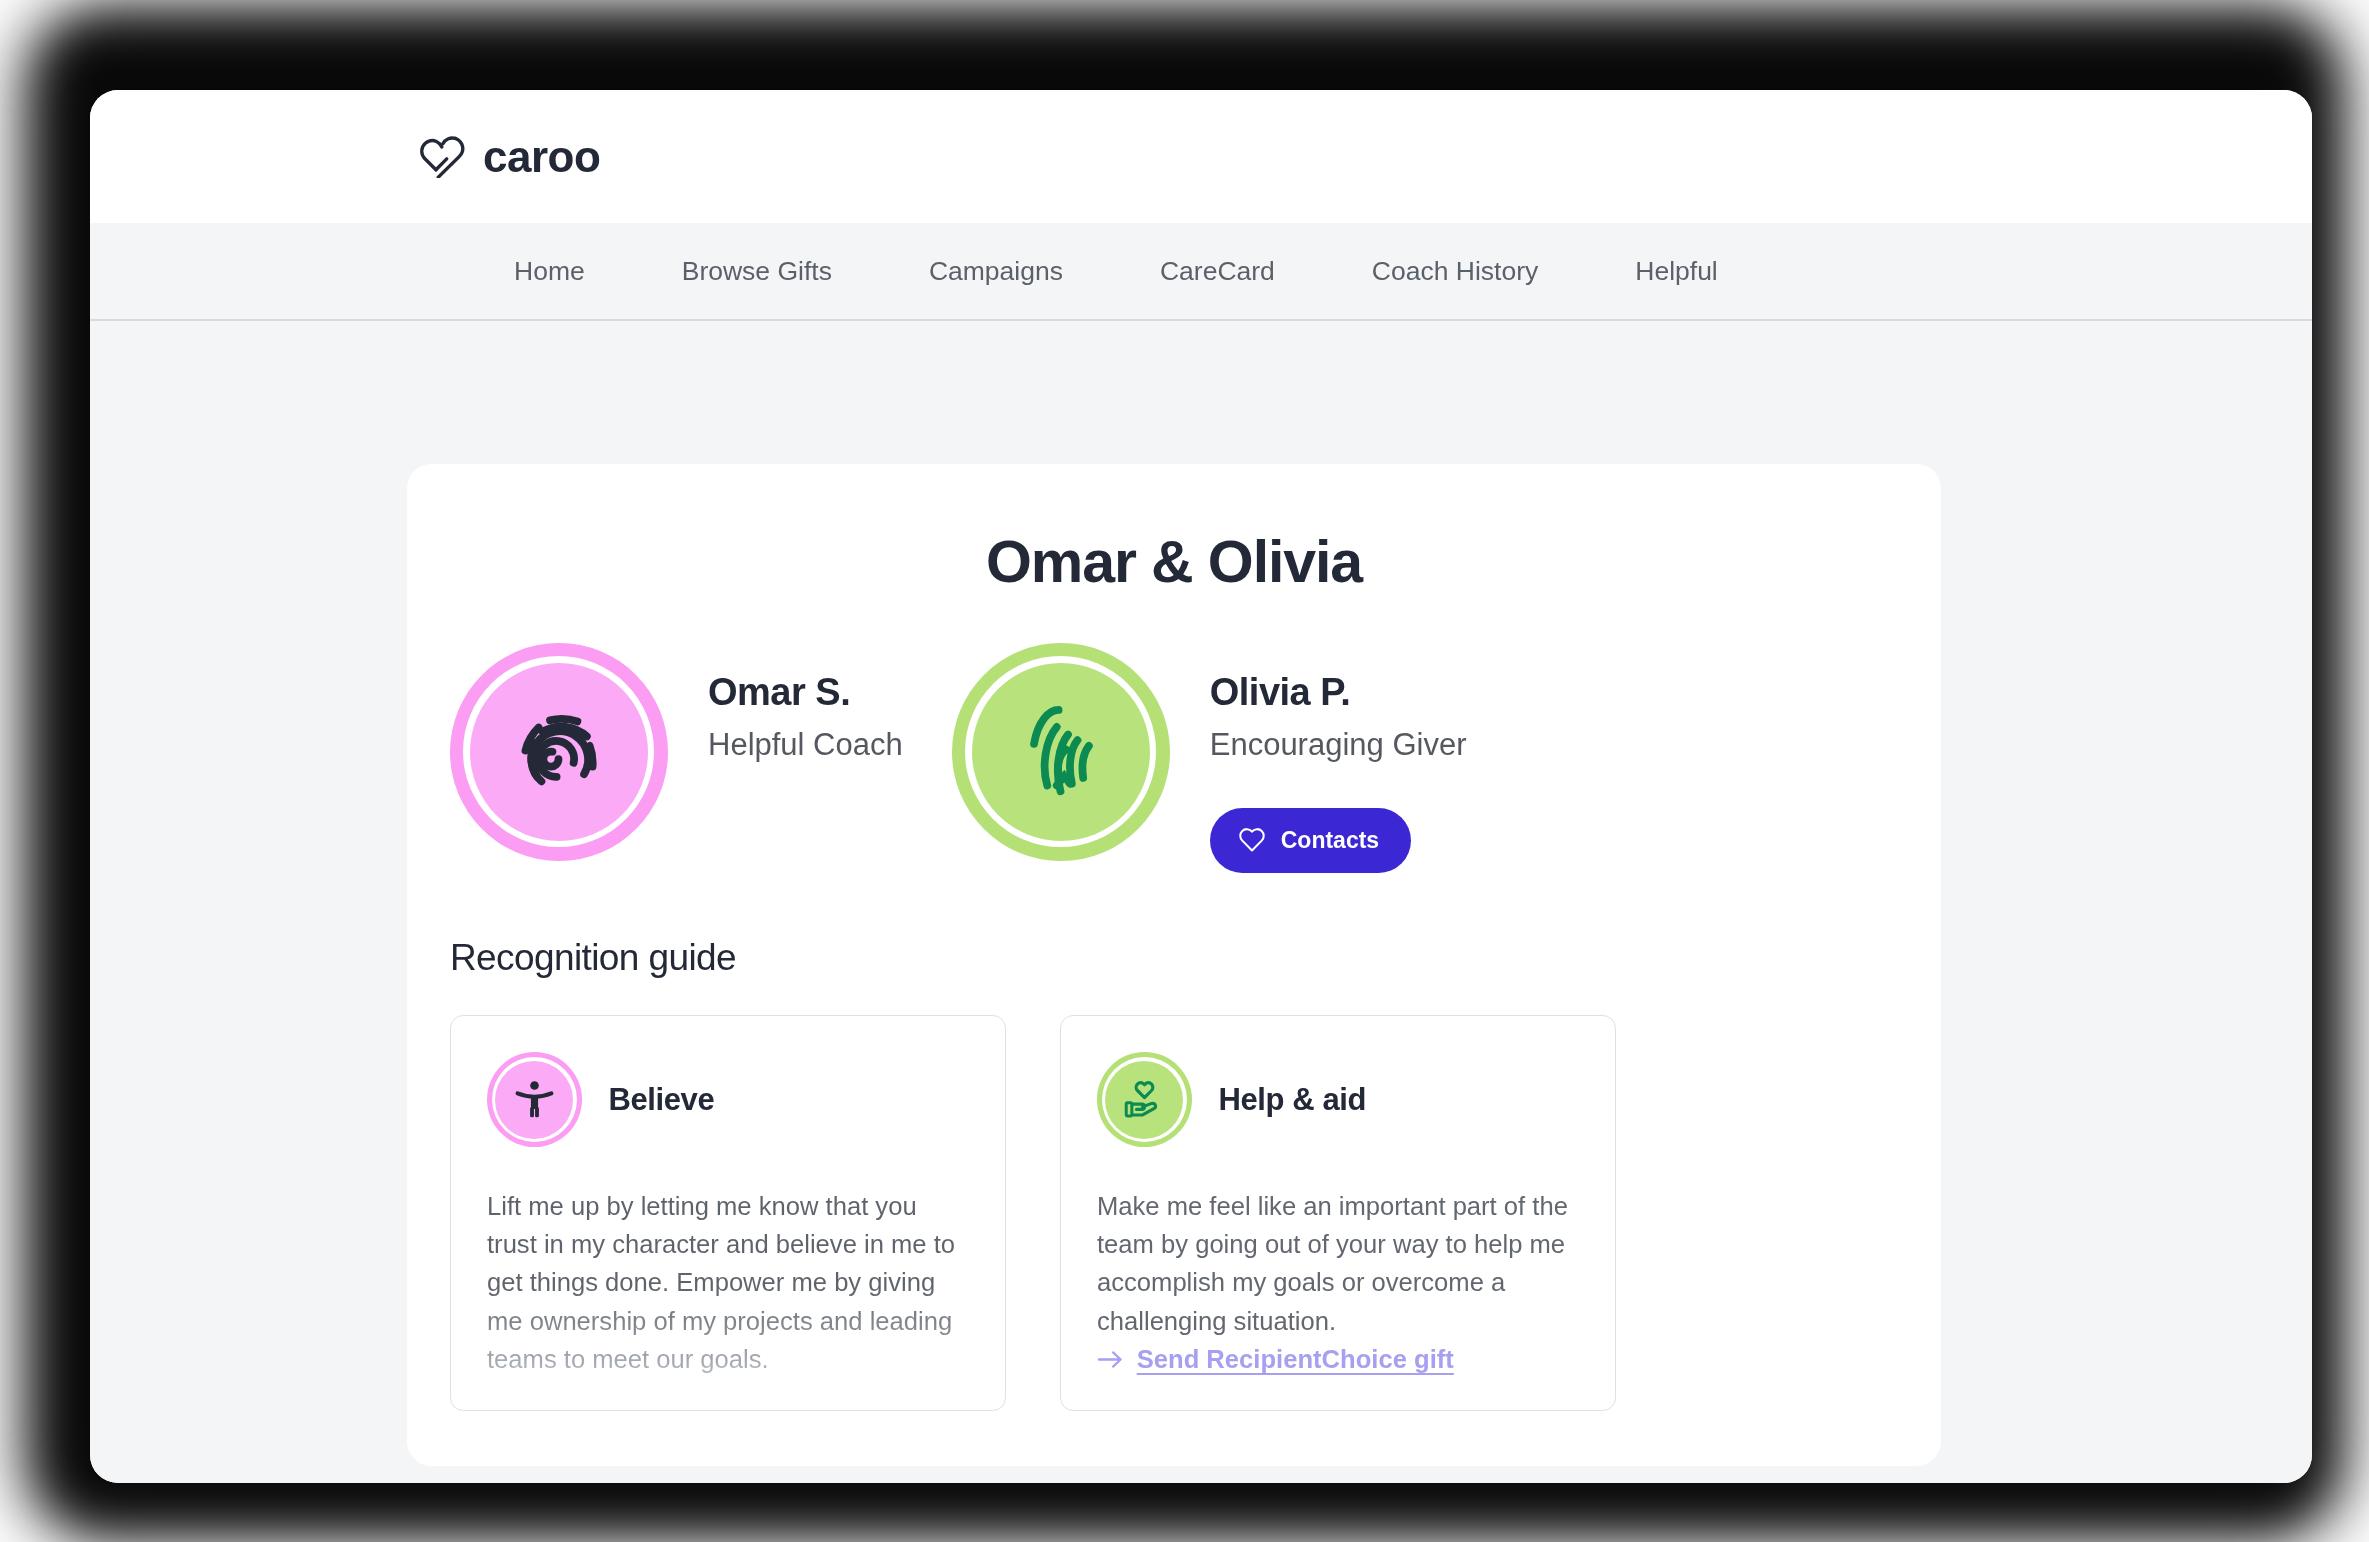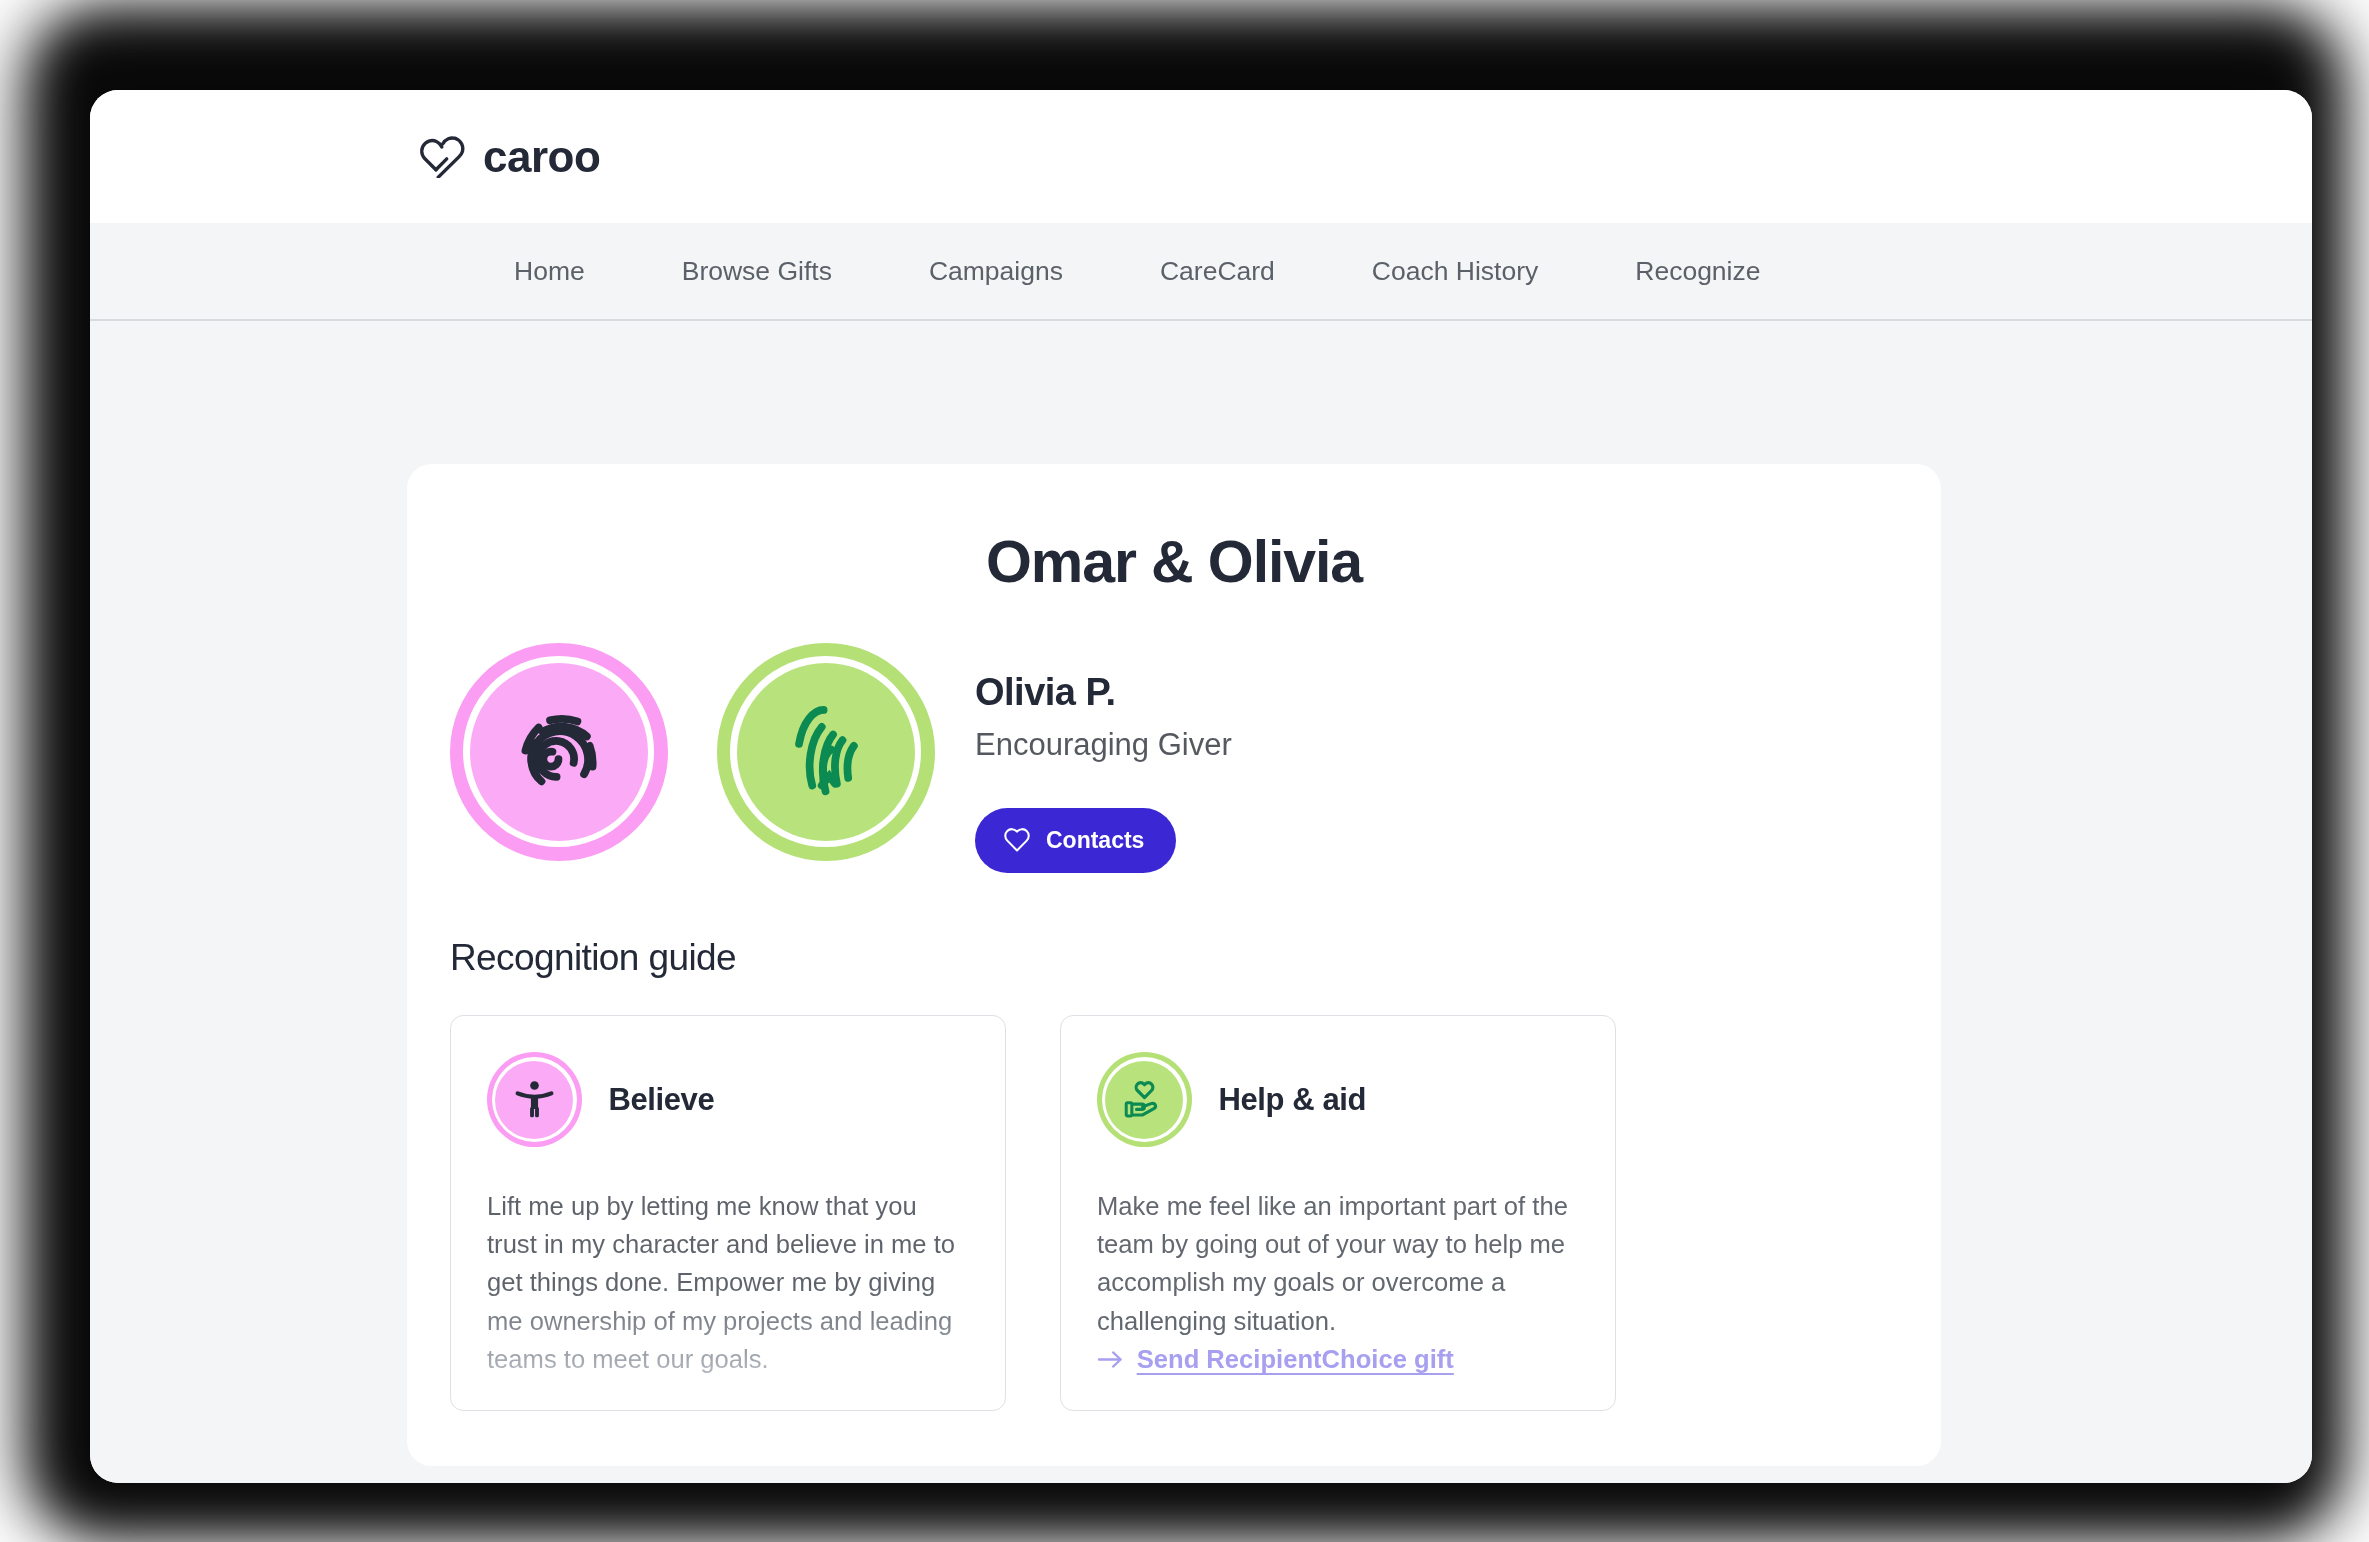--- a/index.html
+++ b/index.html
@@ -240,21 +240,21 @@
     </div>
   </div>
 
   <nav id="nav-bar">
     <div id="nav-list">
       <div class="nav-item">Home</div>
       <div class="nav-item">Browse Gifts</div>
       <div class="nav-item">Campaigns</div>
       <div class="nav-item">CareCard</div>
       <div class="nav-item">Coach History</div>
-      <div class="nav-item">Recognize</div>
+      <div class="nav-item">Helpful</div>
     </div>
   </nav>
 
   <div id="page-body">
     <div id="content-card">
 
       <h1 id="page-title">Omar &amp; Olivia</h1>
 
       <div id="profile-row">
 
@@ -270,20 +270,24 @@
                   <path d="M45.5 44 a15 15 0 1 0 -22.5 3.8"></path>
                   <path d="M20.5 45 a20 20 0 0 1 -1.4 -17.5"></path>
                   <path d="M23.5 21.5 a20 20 0 0 1 23.5 2.5"></path>
                   <path d="M14.5 31.5 a25.5 25.5 0 0 1 7.0 -12.2"></path>
                   <path d="M27.5 15.5 a25.5 25.5 0 0 1 14.5 0.6"></path>
                   <path d="M48.5 29 a25.5 25.5 0 0 1 1.5 11"></path>
                 </g>
               </svg>
             </div>
           </div>
+          <div class="profile-text">
+            <div class="profile-name">Omar S.</div>
+            <div class="profile-role">Helpful Coach</div>
+          </div>
         </div>
 
         <div class="profile right">
           <div class="avatar-wrap">
             <div class="avatar-ring green"></div>
             <div class="avatar-inner">
               <div class="avatar-fill green"></div>
               <svg class="avatar-glyph" viewBox="0 0 64 64">
                 <g fill="none" stroke="#0b8a52" stroke-width="4.1" stroke-linecap="round">
                   <path d="M18 28 C20 16 26 10 31 10"></path>

